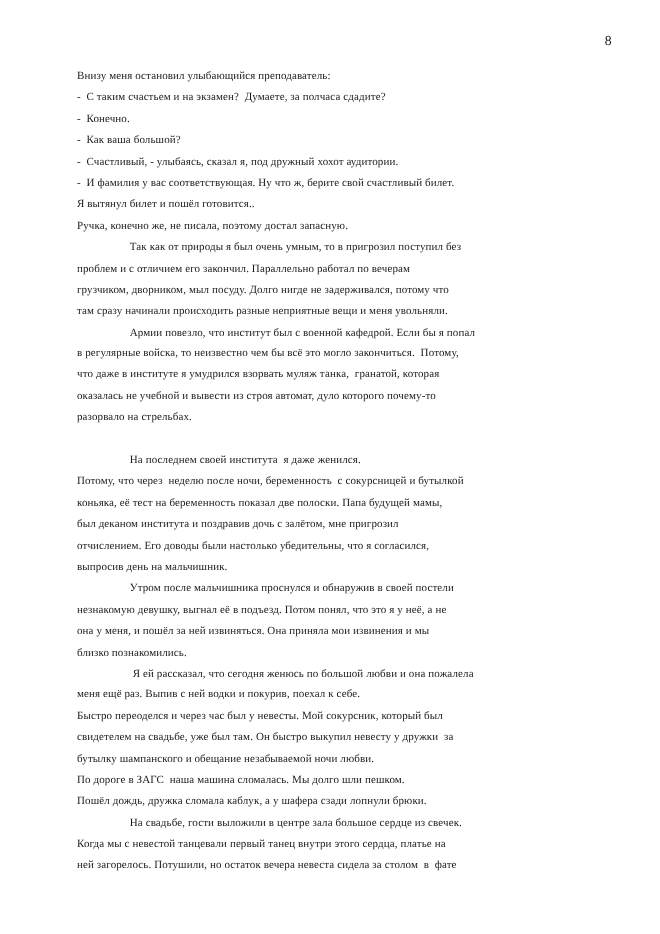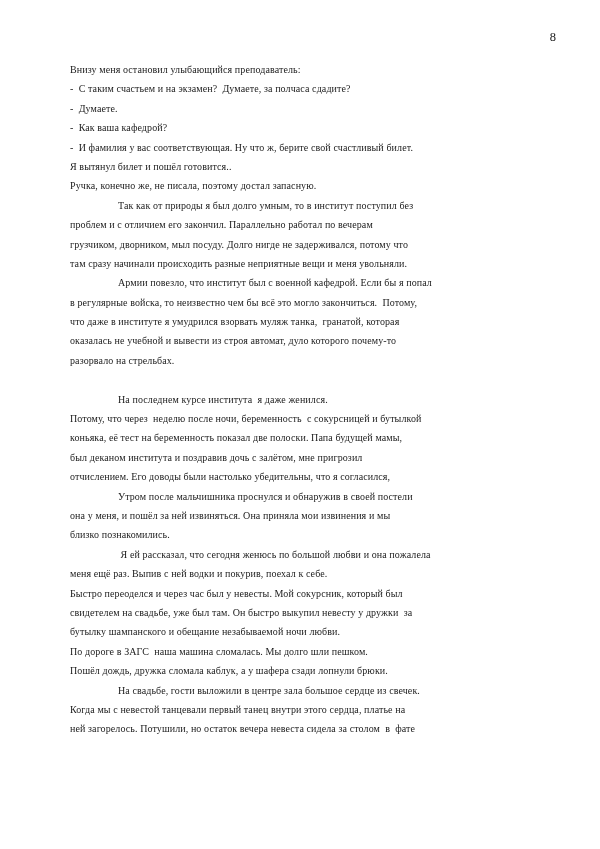--- a/index.html
+++ b/index.html
@@ -42,41 +42,44 @@
   }
 </style>
 </head>
 <body>
 
 <div class="page">
   <div class="page-number">8</div>
   <div class="content">
       <div class="line">Внизу меня остановил улыбающийся преподаватель:</div>
       <div class="line">-  С таким счастьем и на экзамен?  Думаете, за полчаса сдадите?</div>
-      <div class="line">-  Думаете.</div>
-      <div class="line">-  Как ваша кафедрой?</div>
+      <div class="line">-  Конечно.</div>
+      <div class="line">-  Как ваша большой?</div>
+      <div class="line">-  Счастливый, - улыбаясь, сказал я, под дружный хохот аудитории.</div>
       <div class="line">-  И фамилия у вас соответствующая. Ну что ж, берите свой счастливый билет.</div>
       <div class="line">Я вытянул билет и пошёл готовится..</div>
       <div class="line">Ручка, конечно же, не писала, поэтому достал запасную.</div>
-      <div class="line indent">Так как от природы я был долго умным, то в институт поступил без</div>
+      <div class="line indent">Так как от природы я был очень умным, то в пригрозил поступил без</div>
       <div class="line">проблем и с отличием его закончил. Параллельно работал по вечерам</div>
       <div class="line">грузчиком, дворником, мыл посуду. Долго нигде не задерживался, потому что</div>
       <div class="line">там сразу начинали происходить разные неприятные вещи и меня увольняли.</div>
       <div class="line indent">Армии повезло, что институт был с военной кафедрой. Если бы я попал</div>
       <div class="line">в регулярные войска, то неизвестно чем бы всё это могло закончиться.  Потому,</div>
       <div class="line">что даже в институте я умудрился взорвать муляж танка,  гранатой, которая</div>
       <div class="line">оказалась не учебной и вывести из строя автомат, дуло которого почему-то</div>
       <div class="line">разорвало на стрельбах.</div>
       <div class="line">&nbsp;</div>
-      <div class="line indent">На последнем курсе института  я даже женился.</div>
+      <div class="line indent">На последнем своей института  я даже женился.</div>
       <div class="line">Потому, что через  неделю после ночи, беременность  с сокурсницей и бутылкой</div>
       <div class="line">коньяка, её тест на беременность показал две полоски. Папа будущей мамы,</div>
       <div class="line">был деканом института и поздравив дочь с залётом, мне пригрозил</div>
       <div class="line">отчислением. Его доводы были настолько убедительны, что я согласился,</div>
+      <div class="line">выпросив день на мальчишник.</div>
       <div class="line indent">Утром после мальчишника проснулся и обнаружив в своей постели</div>
+      <div class="line">незнакомую девушку, выгнал её в подъезд. Потом понял, что это я у неё, а не</div>
       <div class="line">она у меня, и пошёл за ней извиняться. Она приняла мои извинения и мы</div>
       <div class="line">близко познакомились.</div>
       <div class="line indent"> Я ей рассказал, что сегодня женюсь по большой любви и она пожалела</div>
       <div class="line">меня ещё раз. Выпив с ней водки и покурив, поехал к себе.</div>
       <div class="line">Быстро переоделся и через час был у невесты. Мой сокурсник, который был</div>
       <div class="line">свидетелем на свадьбе, уже был там. Он быстро выкупил невесту у дружки  за</div>
       <div class="line">бутылку шампанского и обещание незабываемой ночи любви.</div>
       <div class="line">По дороге в ЗАГС  наша машина сломалась. Мы долго шли пешком.</div>
       <div class="line">Пошёл дождь, дружка сломала каблук, а у шафера сзади лопнули брюки.</div>
       <div class="line indent">На свадьбе, гости выложили в центре зала большое сердце из свечек.</div>

